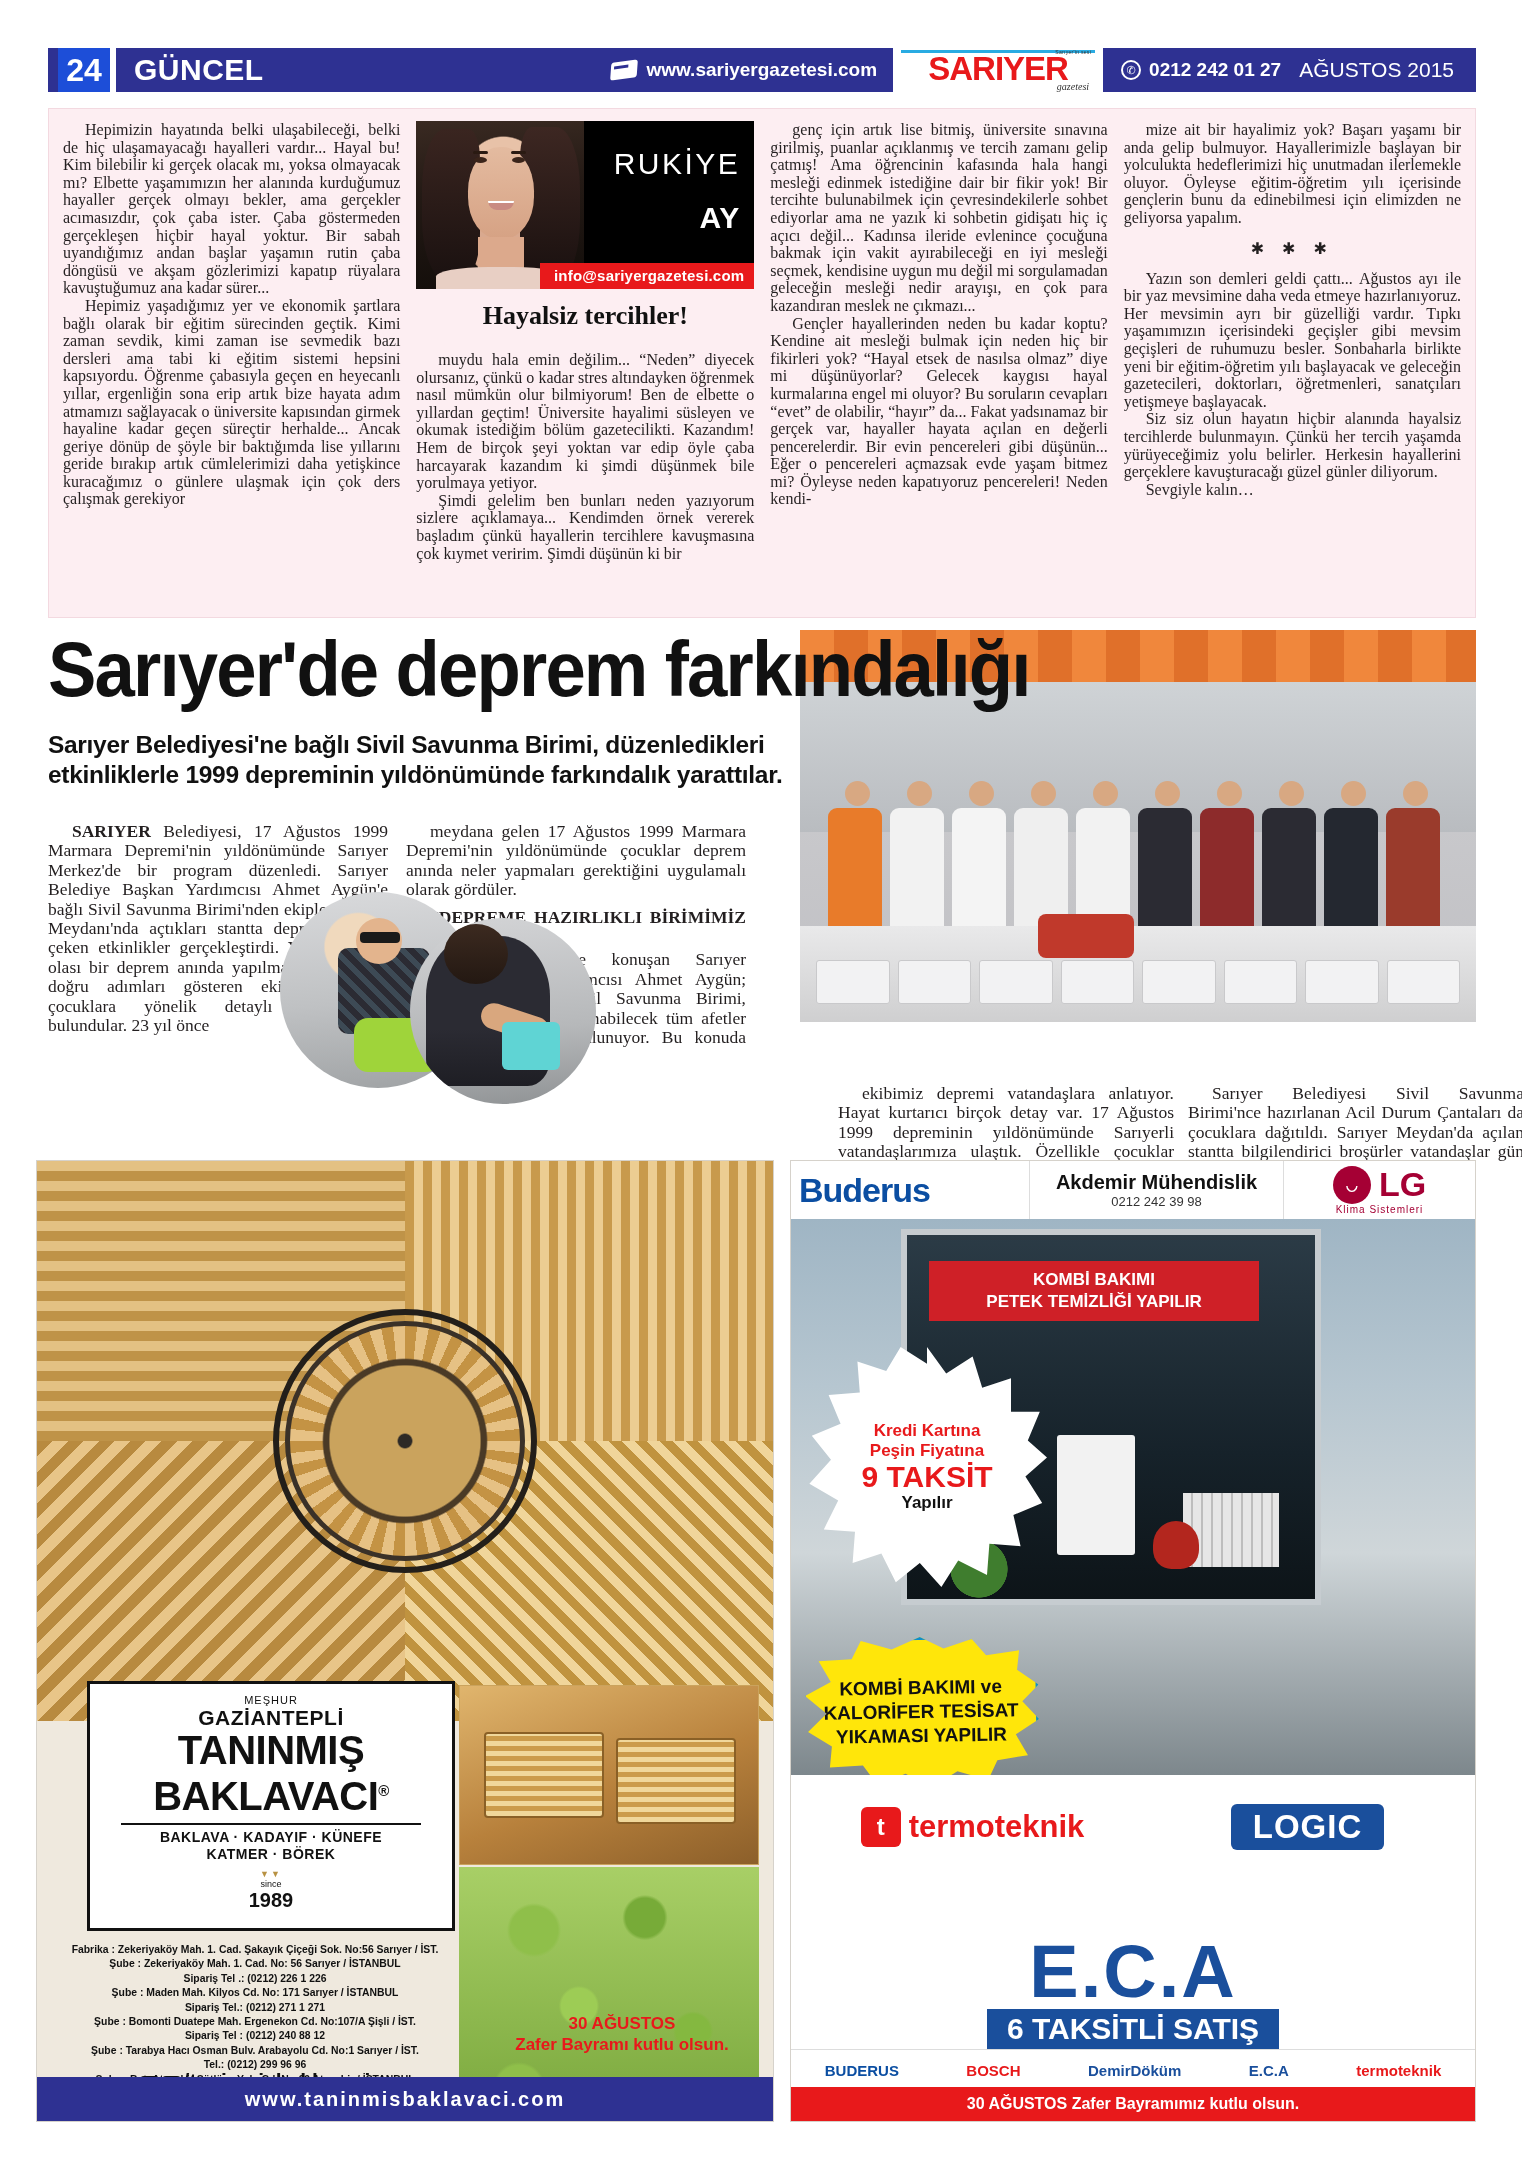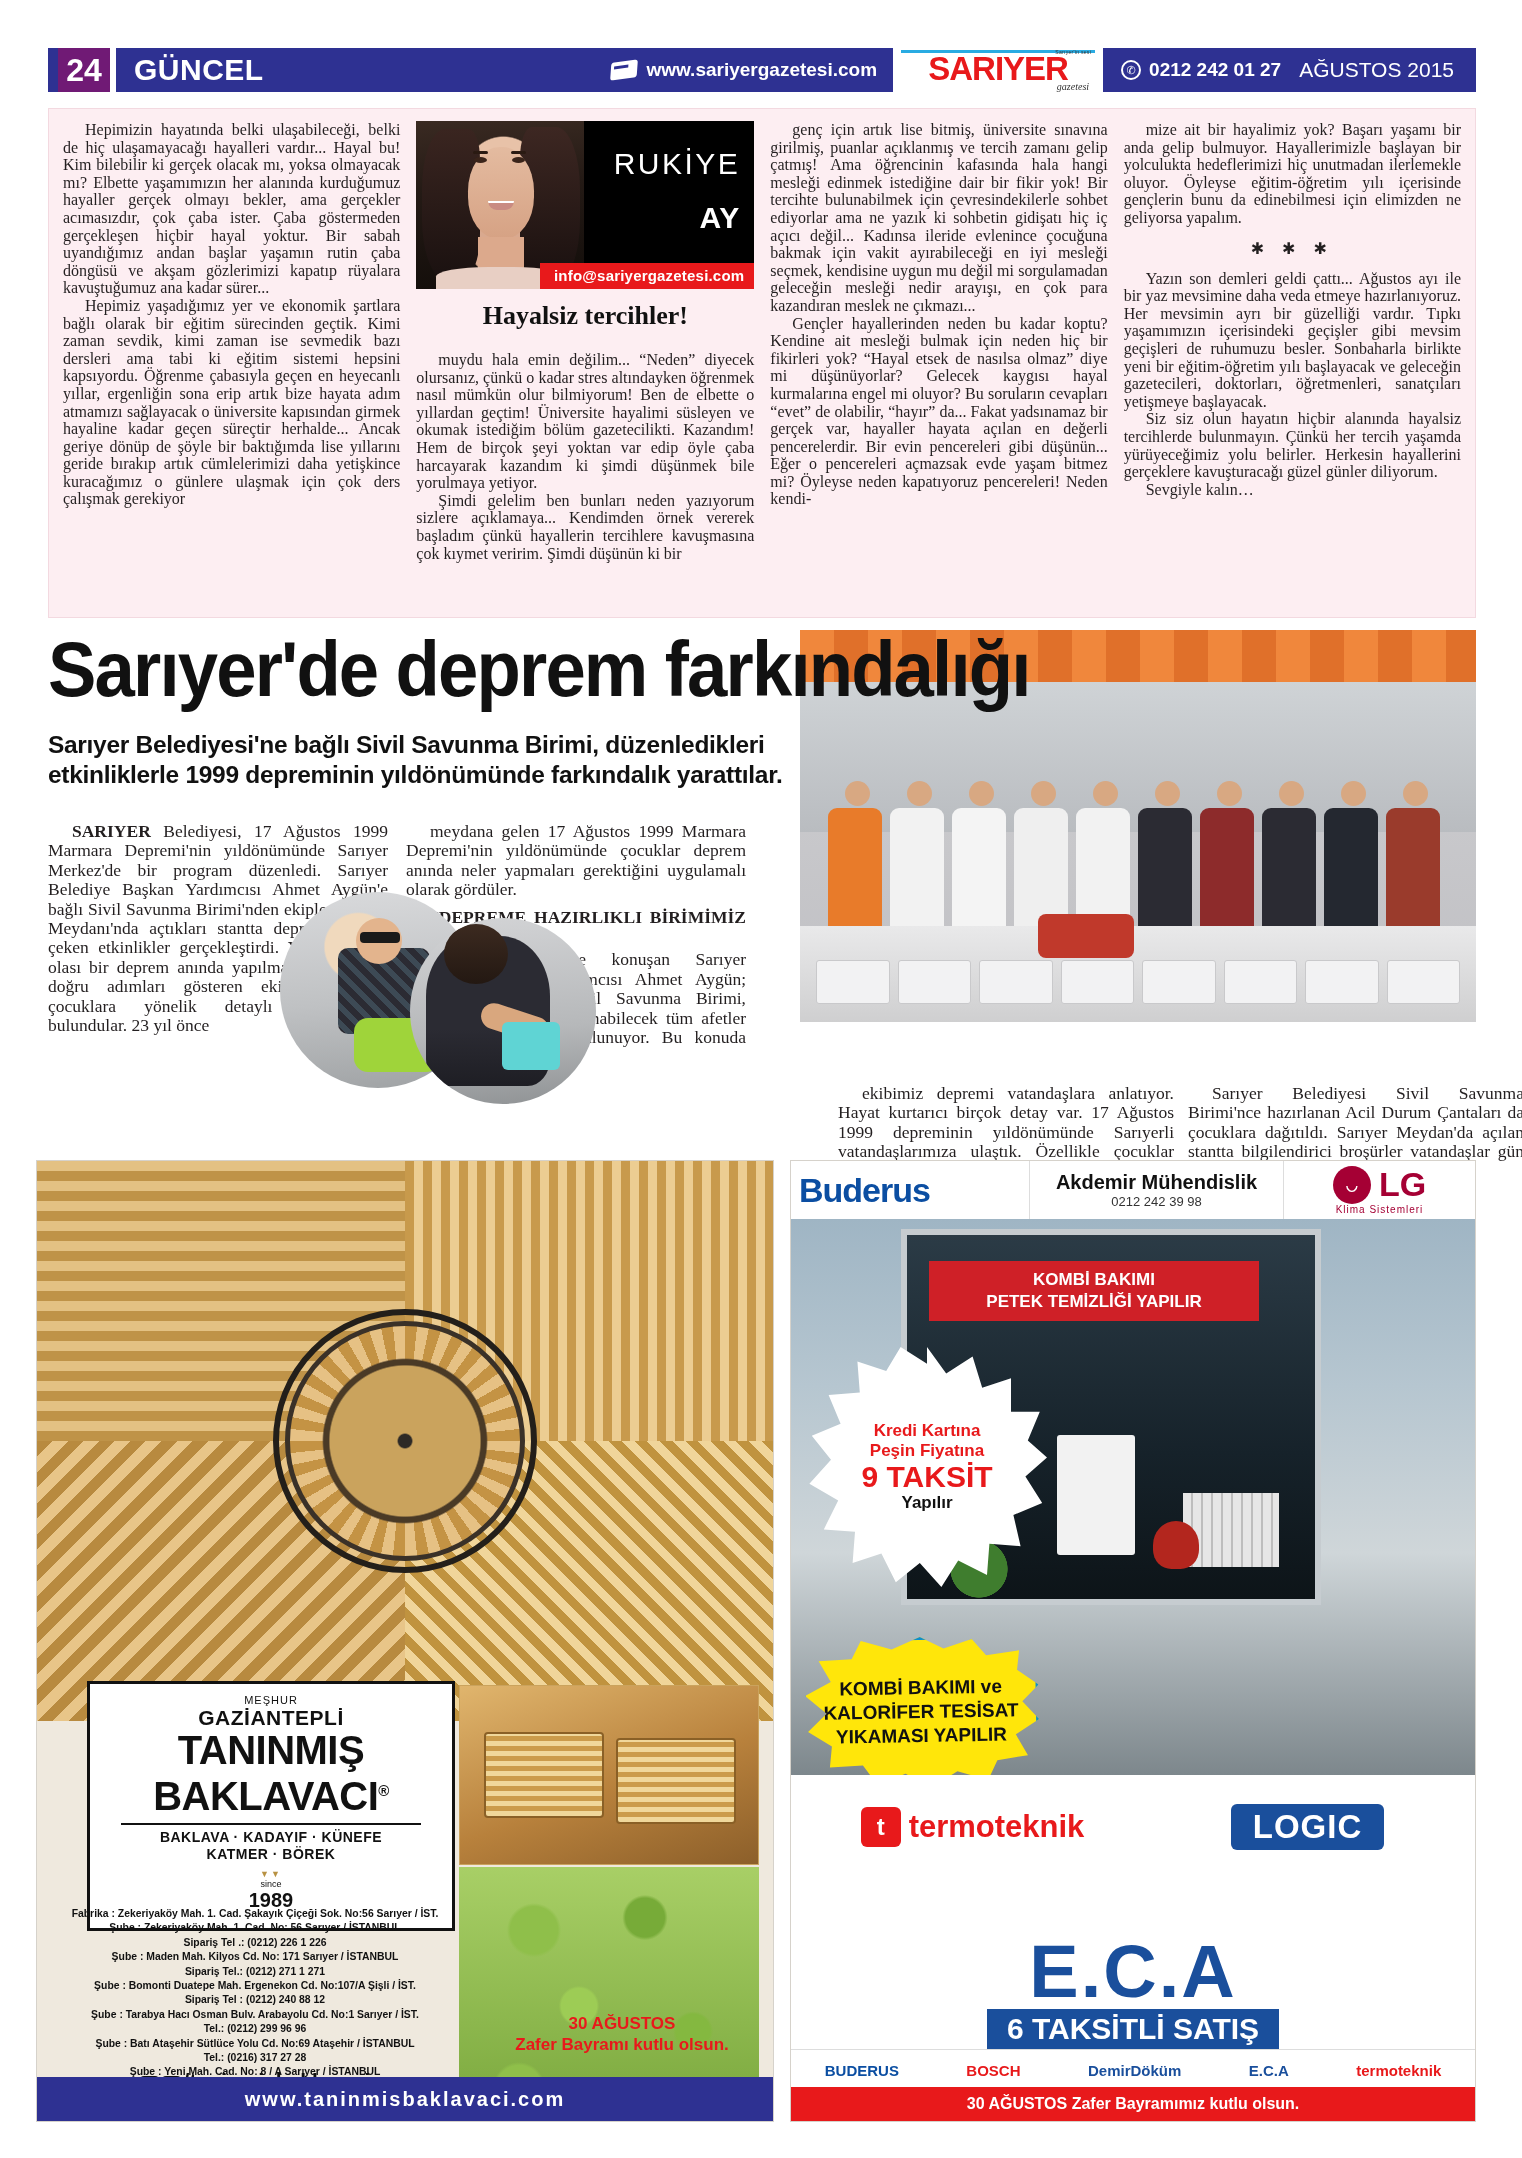--- a/index.html
+++ b/index.html
@@ -10,21 +10,21 @@
     overflow: hidden;
   }
   .page { position: relative; width: 1522px; height: 2158px; background:#fff; padding: 0; }
 
   
   .masthead {
     position: absolute; left: 48px; top: 48px; width: 1428px; height: 44px;
     background: #2e3192; display: flex; align-items: center;
   }
   .pagenum-box {
-    width: 62px; height: 44px; background:#701a75; color:#fff;
+    width: 62px; height: 44px; background:#1d4ed8; color:#fff;
     font-family:"Liberation Sans", sans-serif; font-weight:bold; font-size:32px;
     display:flex; align-items:center; justify-content:center;
     border-left: 10px solid #2e3192;
   }
   .white-gap { width:6px; height:44px; background:#ffffff; }
   .section-name {
     color:#fff; font-family:"Liberation Sans", sans-serif;
     font-weight:bold; font-size:30px; letter-spacing:0.5px; padding-left:18px;
   }
   .mh-spacer { flex: 1; }
@@ -245,21 +245,21 @@
   .bk-pistachio { position:absolute; right:14px; top:706px; width:300px; height:316px;
     background:
       radial-gradient(circle at 25% 20%, #8fbf4a 0 7%, transparent 8%),
       radial-gradient(circle at 62% 16%, #77ab38 0 6%, transparent 7%),
       radial-gradient(circle at 40% 44%, #9dcc55 0 7%, transparent 8%),
       radial-gradient(circle at 78% 52%, #84b840 0 6%, transparent 7%),
       radial-gradient(circle at 20% 70%, #8fbf4a 0 7%, transparent 8%),
       radial-gradient(circle at 58% 78%, #72a334 0 6%, transparent 7%),
       linear-gradient(180deg,#a8cf66,#6f9e33); }
 
-  .addr-block { position:absolute; left:18px; top:746px; width:400px; text-align:center;
+  .addr-block { position:absolute; left:18px; top:782px; width:400px; text-align:center;
     font-family:"Liberation Sans", sans-serif; font-weight:bold; font-size:10.4px;
     line-height:14.4px; color:#111; }
   .social-row { position:absolute; left:18px; top:908px; width:400px; text-align:center;
     font-family:"Liberation Sans", sans-serif; font-weight:bold; font-size:21px; color:#111; }
   .sq { display:inline-block; width:19px;height:19px;background:#111;color:#fff;border-radius:4px;
     font-size:13px; line-height:19px; text-align:center; margin-right:3px; vertical-align:-2px; }
   .certs { position:absolute; left:20px; top:940px; width:400px; display:flex;
     align-items:center; gap:10px; }
   .cert-box { border:2px solid #111; font-family:"Liberation Sans", sans-serif;
     font-size:8px; font-weight:bold; text-align:center; padding:4px 6px; color:#111; }

